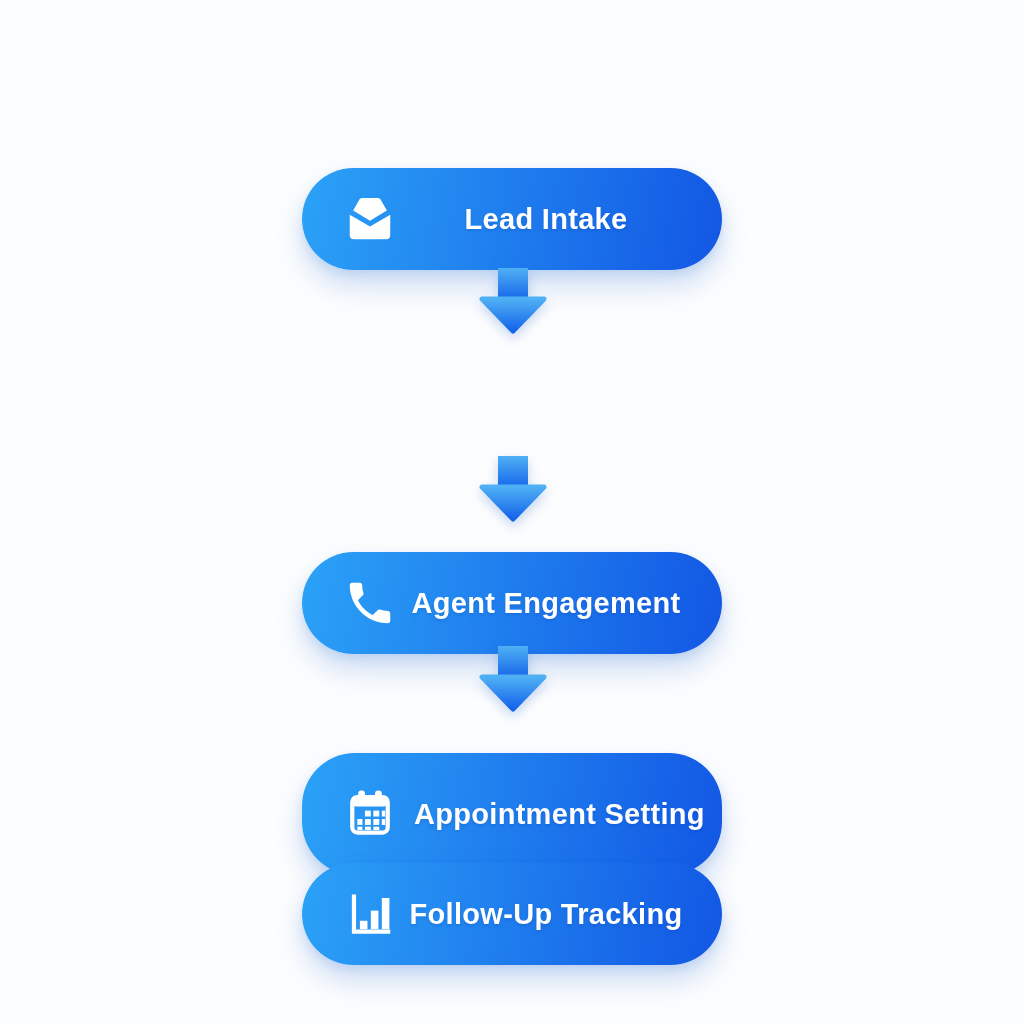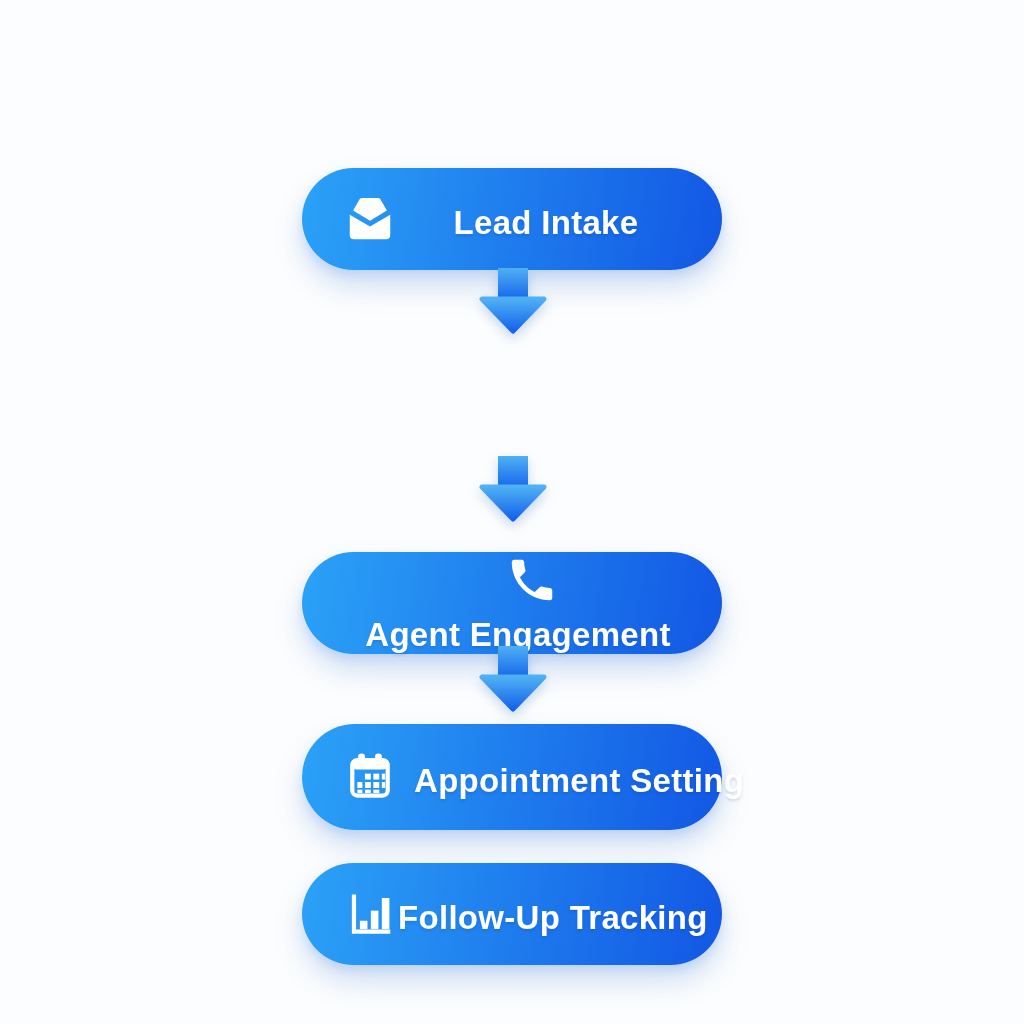--- a/index.html
+++ b/index.html
@@ -42,39 +42,38 @@
   .pill .icon svg {
     width: 54px;
     height: 54px;
     display: block;
   }
   .pill .label {
     flex: 1;
     text-align: center;
     padding-right: 28px;
     color: var(--label-text, #ffffff);
-    font-size: 33px;
+    font-size: 29px;
     font-weight: 700;
     letter-spacing: 0.3px;
     text-shadow: 0 2px 3px rgba(0, 40, 120, 0.15);
     white-space: nowrap;
-    margin-top: 8px;
   }
   .arrow {
     position: absolute;
     left: 477px;
     width: 72px;
     height: 68px;
     filter: drop-shadow(0 5px 6px rgba(30, 100, 200, 0.25));
   }
   .arrow svg { width: 72px; height: 68px; display: block; }
   .pos-step-1 { top: 168px; }
   .pos-step-2 { top: 356px; }
-  .pos-step-3 { top: 552px; flex-direction: column; }
-  .pos-step-4 { top: 724px; height: 106px; border-radius: 53px; gap: 16px; }
+  .pos-step-3 { top: 552px; }
+  .pos-step-4 { top: 753px; height: 122px; border-radius: 53px; gap: 16px; }
   .pos-step-5 { top: 863px; }
   .pos-arrow-1 { top: 268px; }
   .pos-arrow-2 { top: 456px; }
   .pos-arrow-3 { top: 646px; }
   .defs-holder { position: absolute; width: 0; height: 0; overflow: hidden; }
 </style>
 </head>
 <body>
 
 <div class="canvas">

